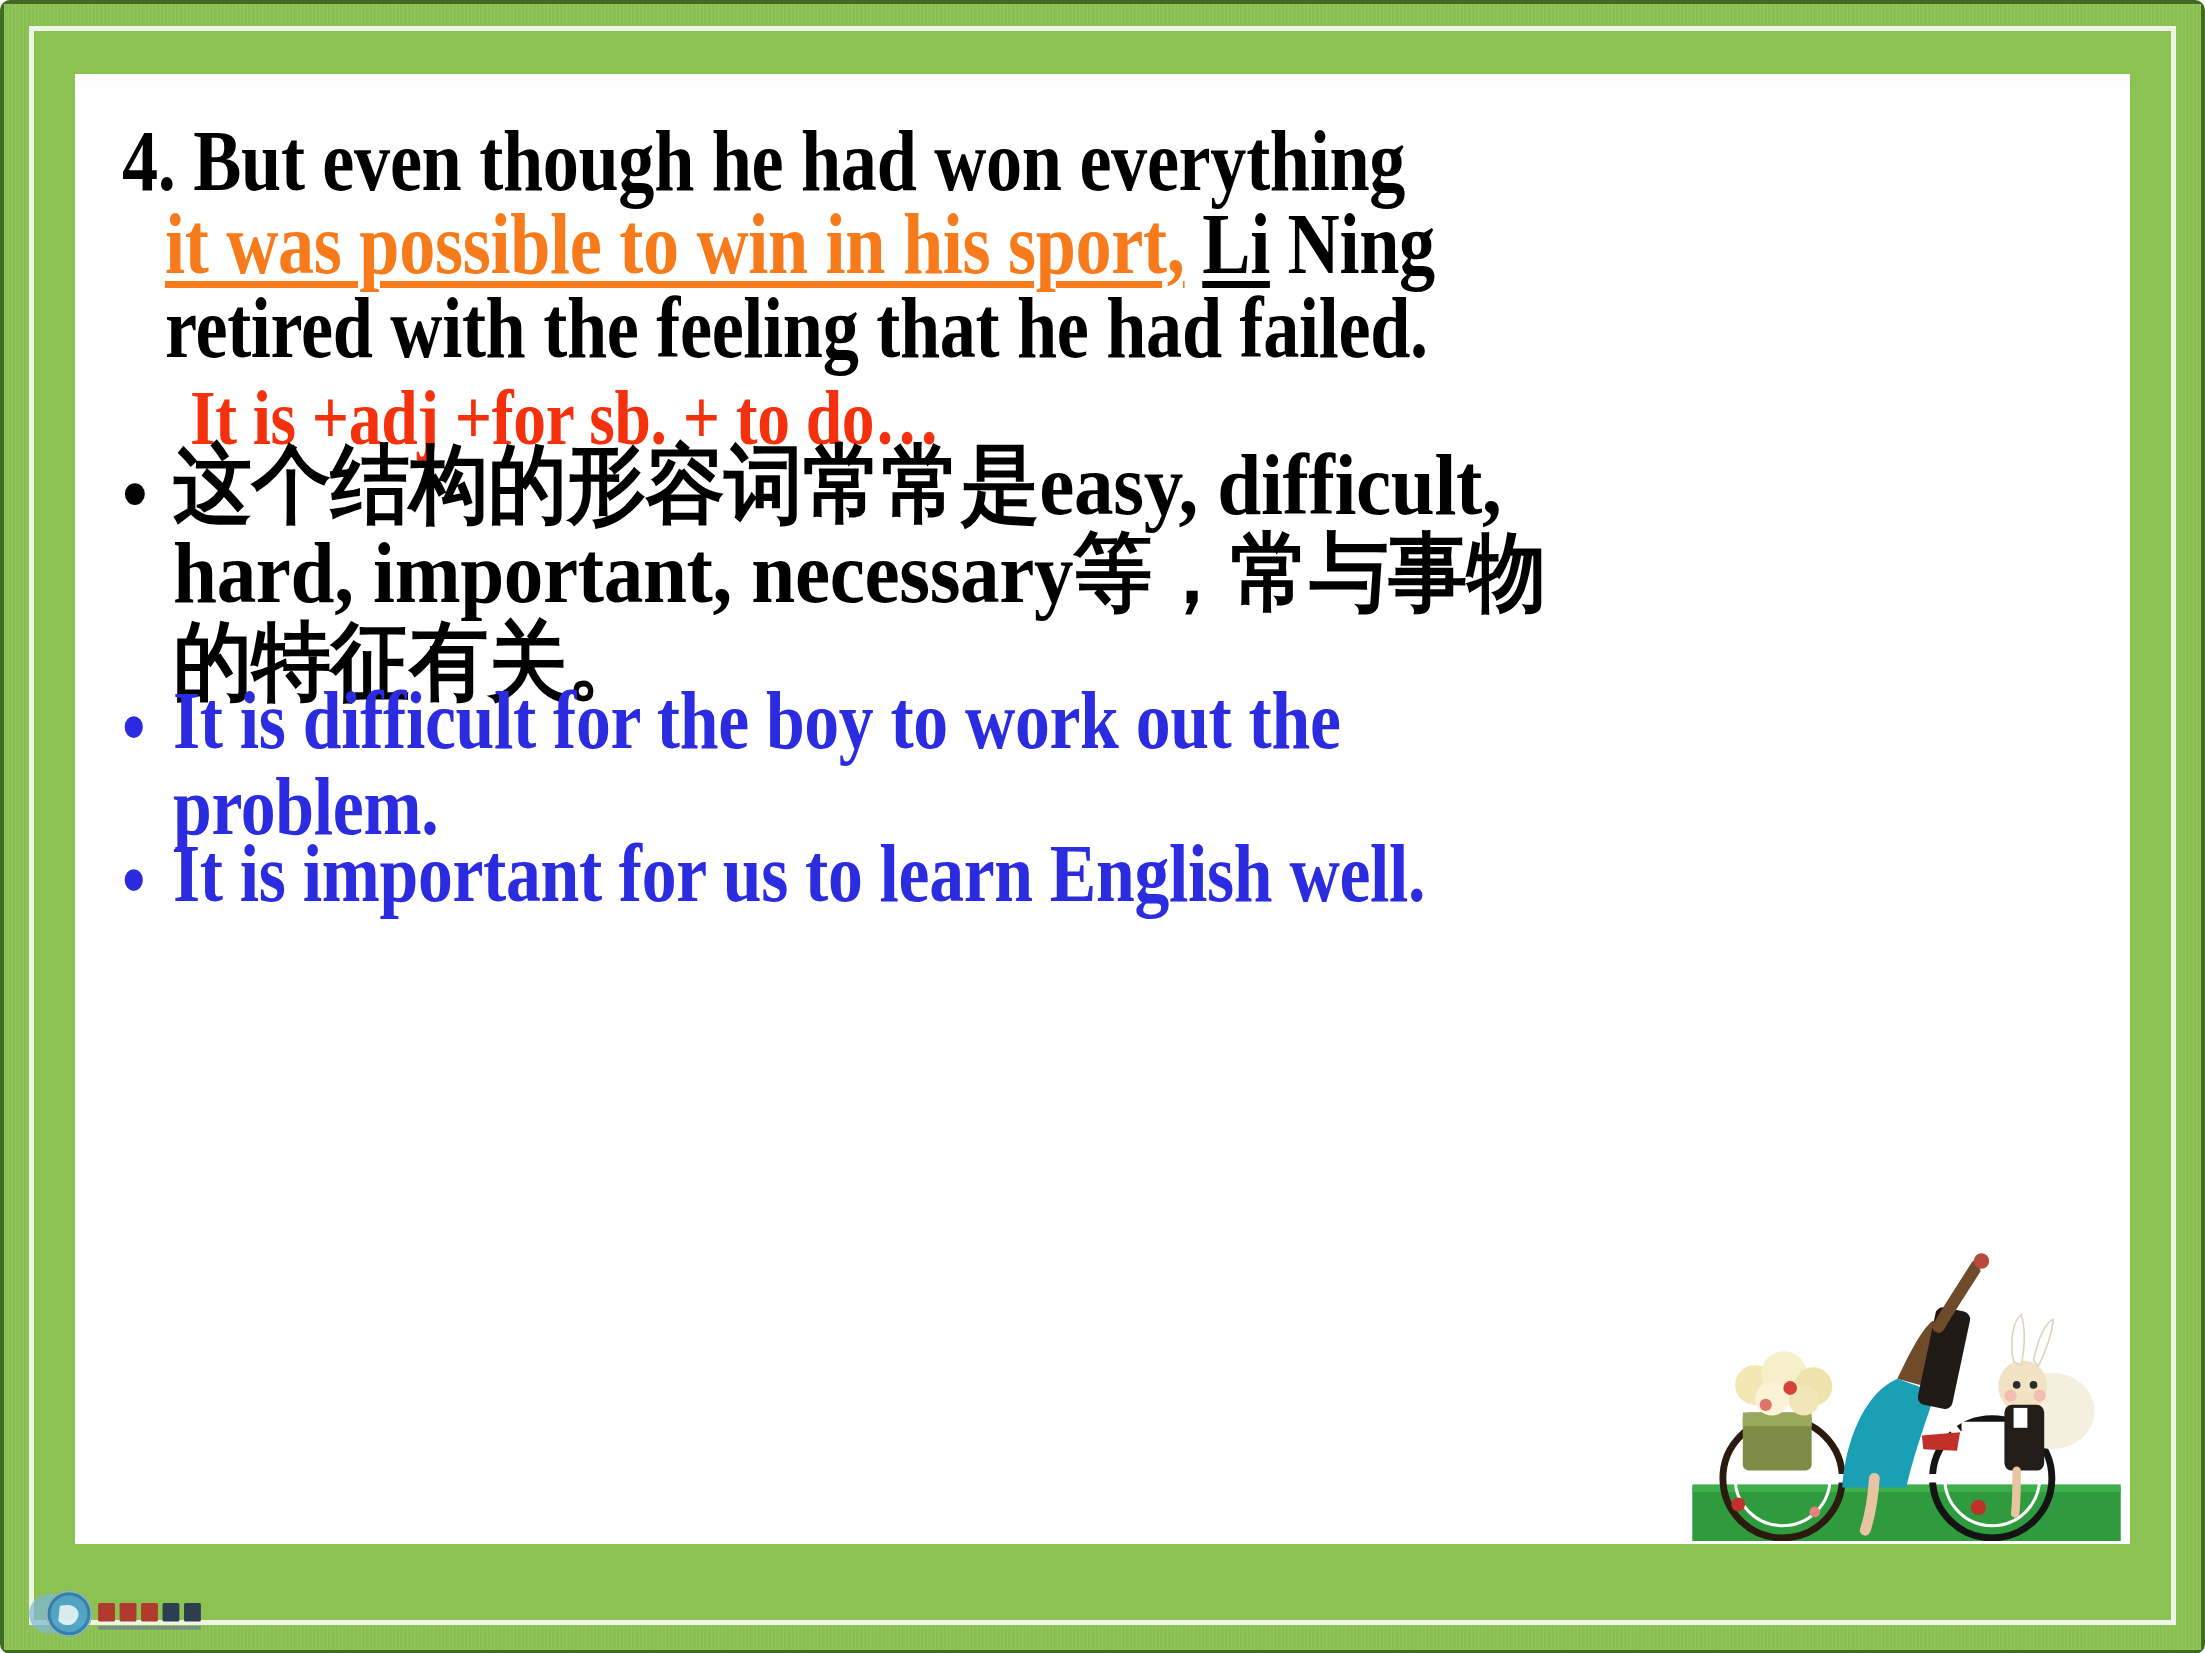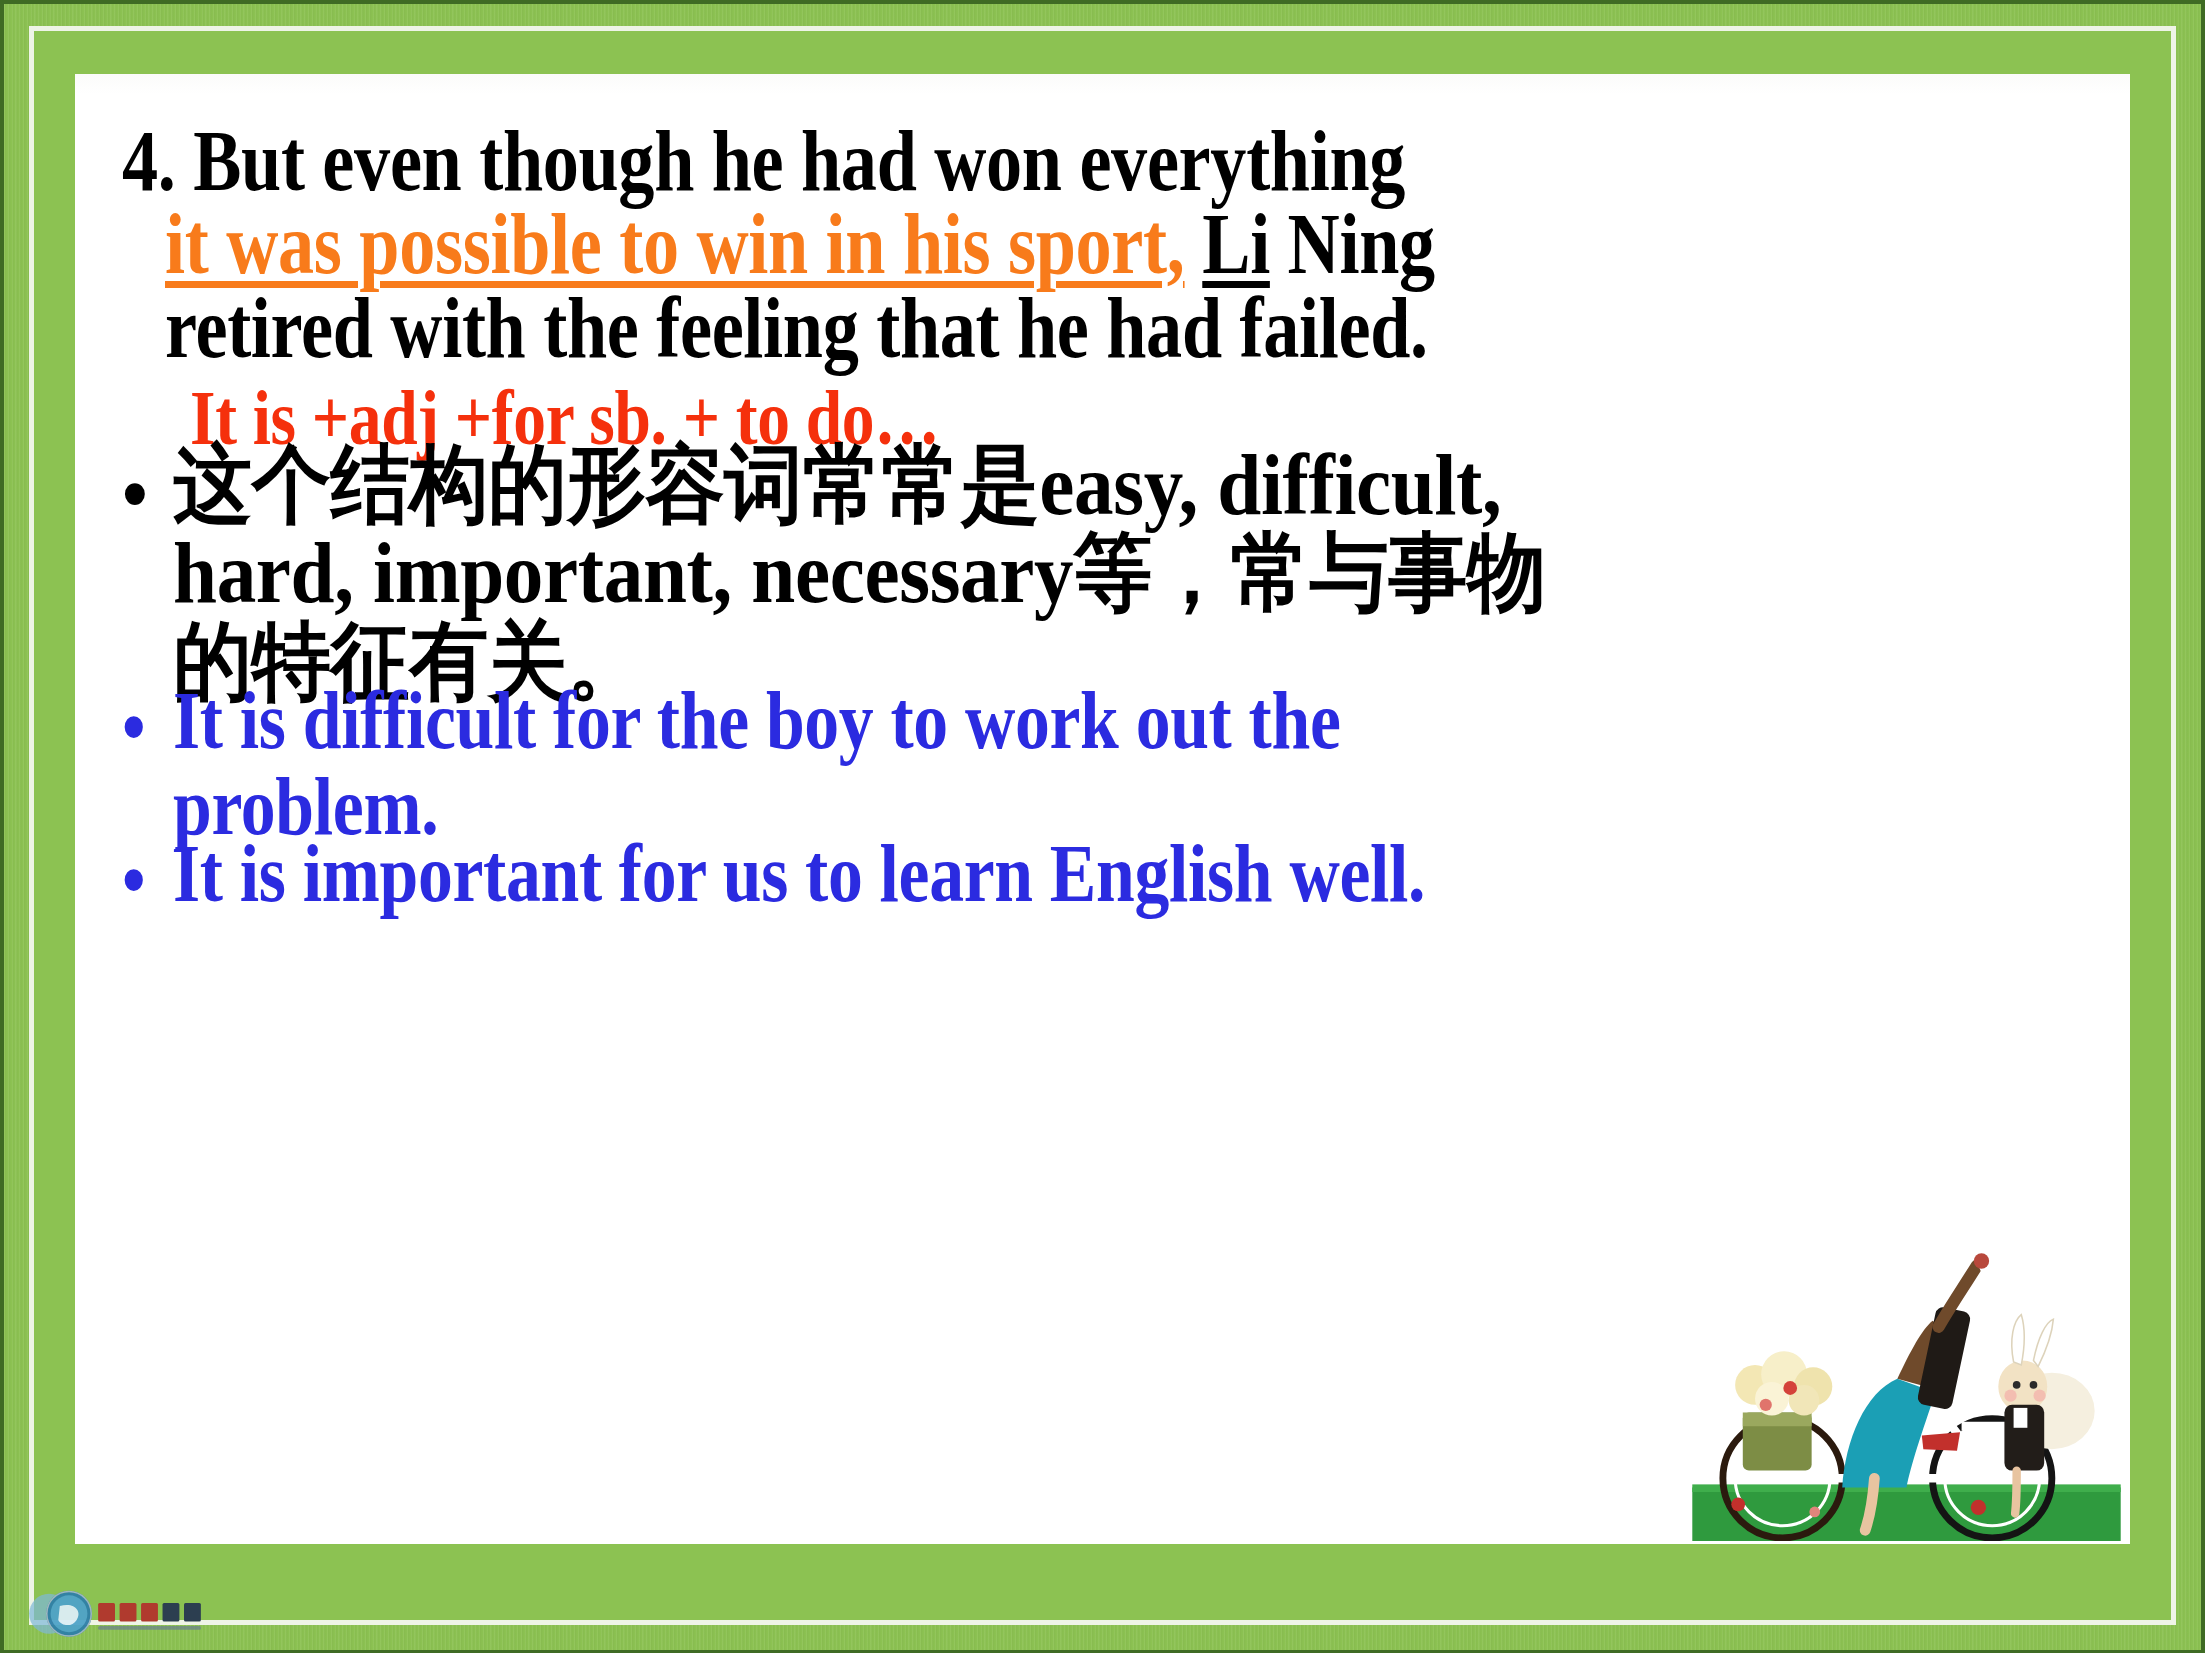--- a/index.html
+++ b/index.html
@@ -15,20 +15,21 @@
   }
 
   
   #slide {
     position: relative;
     width: 2205px;
     height: 1654px;
     background: #3f6b24;          
     box-sizing: border-box;
     overflow: hidden;
+    border-radius: 10px;
   }
   .frame-green {
     position: absolute;
     left: 3.8px; top: 3.8px; right: 3.8px; bottom: 3.8px;
     background: #8cc252;           
     background-image:
       repeating-linear-gradient(90deg,
         rgba(255,255,255,0.06) 0px,
         rgba(255,255,255,0.06) 0.8px,
         rgba(0,0,0,0.03) 1.5px,

